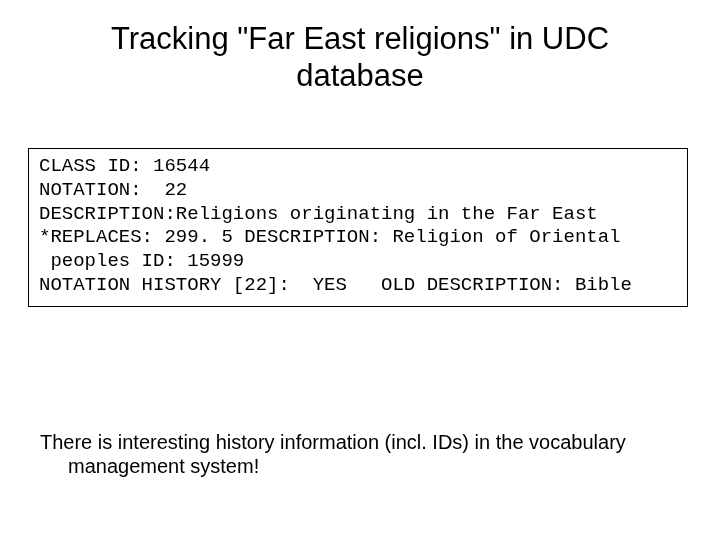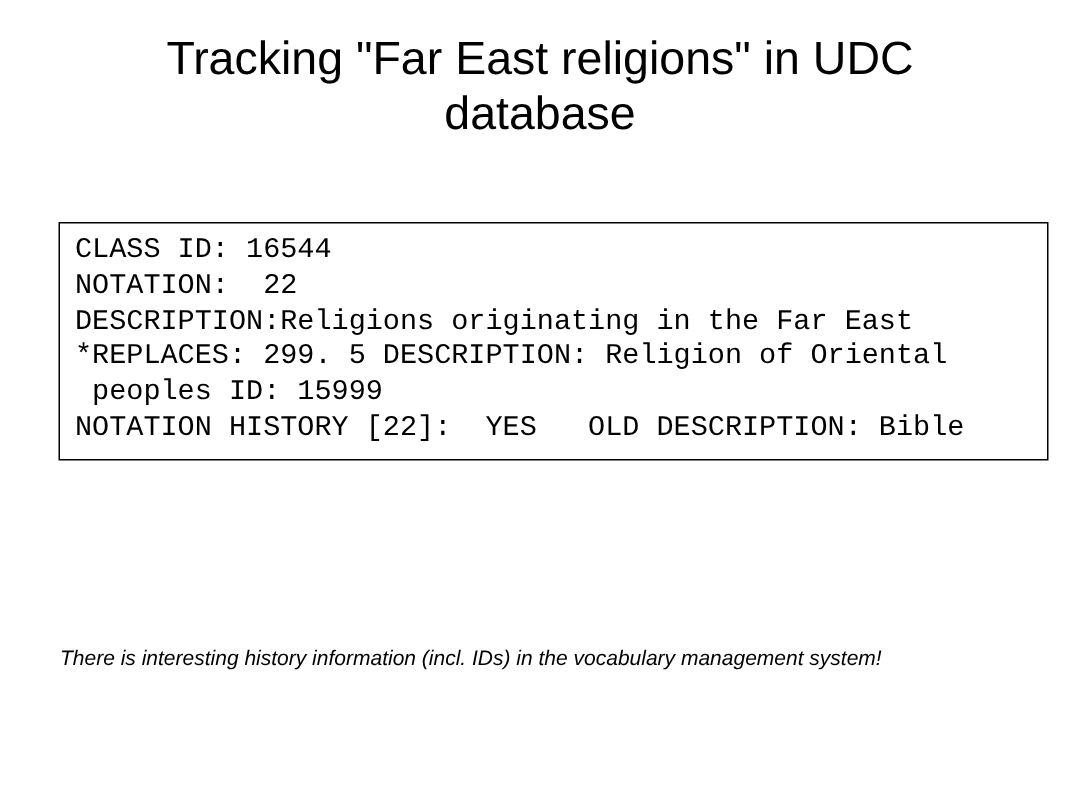--- a/index.html
+++ b/index.html
@@ -28,29 +28,27 @@
     left: 28px;
     top: 148px;
     width: 660px;
     box-sizing: border-box;
     border: 1px solid #000000;
     padding: 6px 10px 8px 10px;
     font-family: "Courier New", Courier, monospace;
     font-size: 19px;
     line-height: 1.25;
     white-space: pre-wrap;
-    margin-left: 11px;
   }
   .note {
     position: absolute;
     left: 40px;
     top: 430px;
     width: 640px;
-    font-size: 14px;
-    font-style: italic;
+    font-size: 20px;
     line-height: 1.2;
   }
   .note .hang {
     display: block;
     padding-left: 28px;
     text-indent: -28px;
   }
 </style>
 </head>
 <body>

